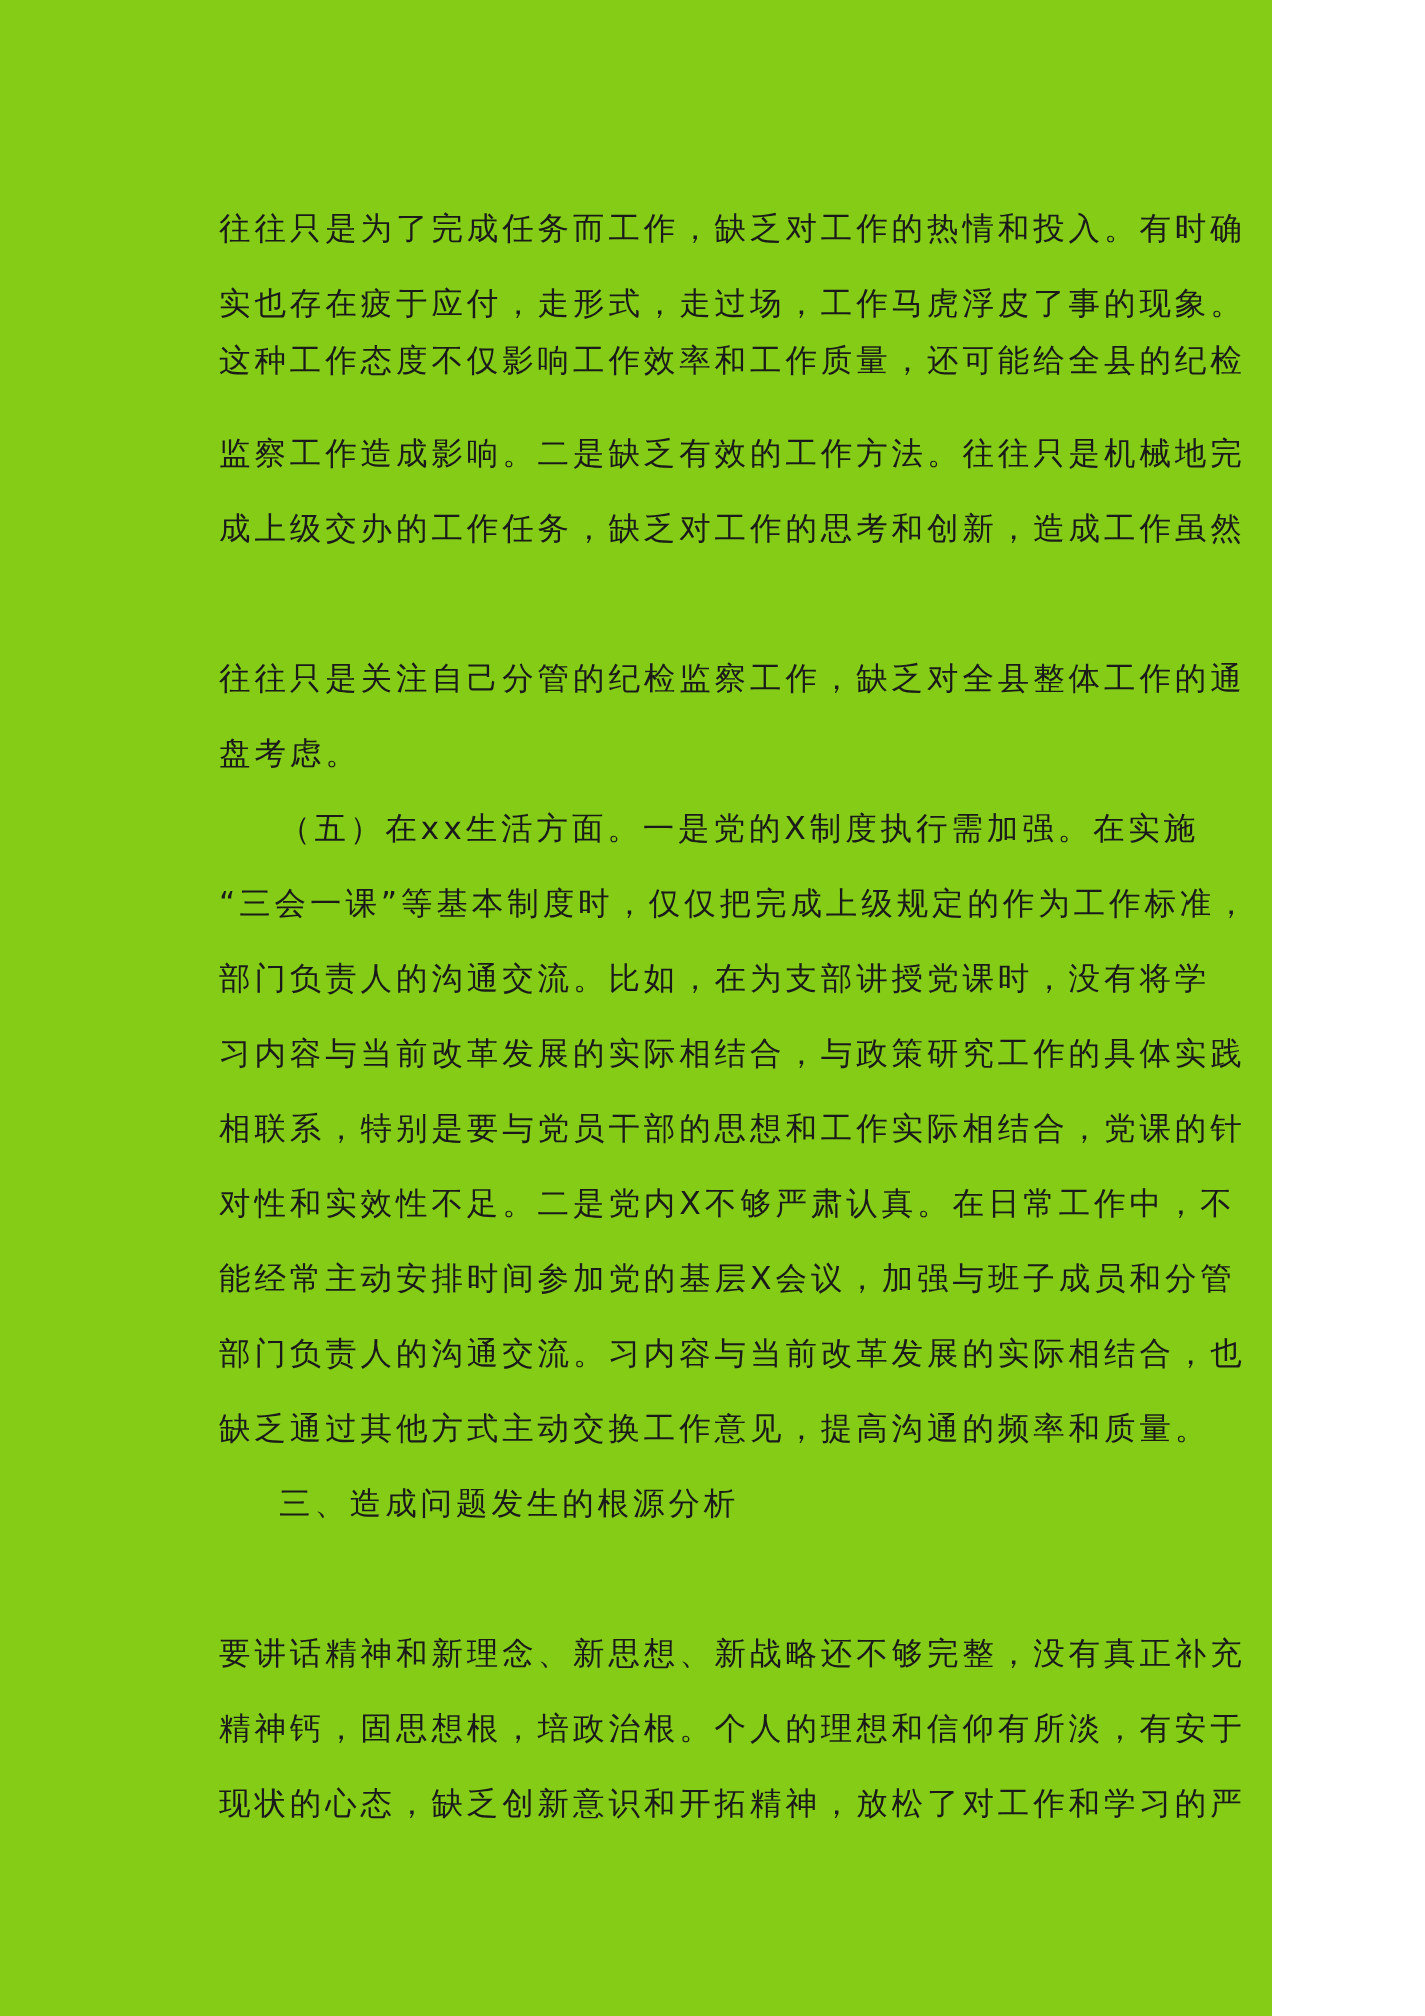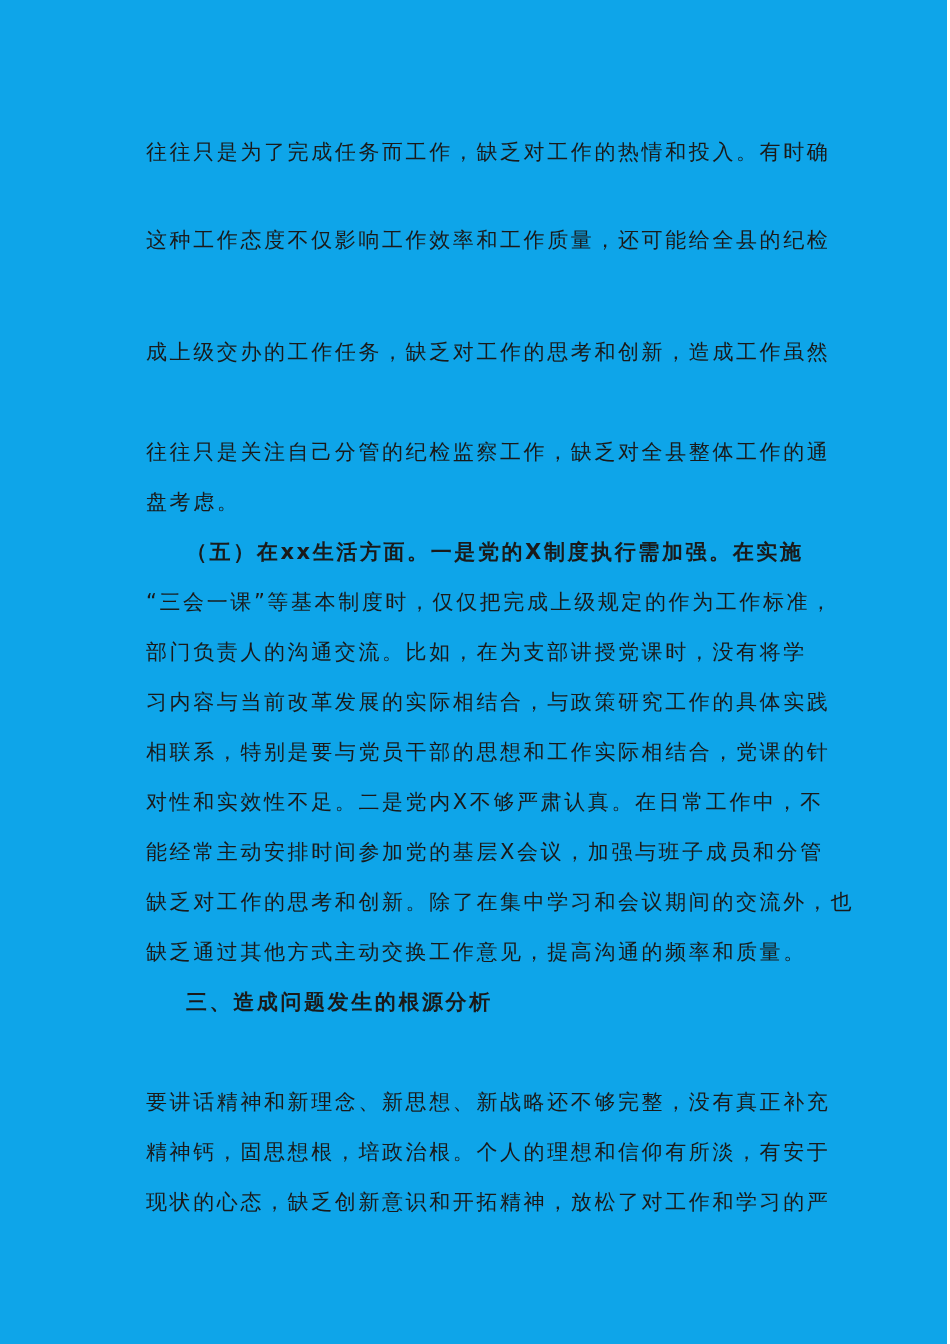--- a/index.html
+++ b/index.html
@@ -12,57 +12,58 @@
       height: 1344px;
       position: relative;
       overflow: hidden;
       font-family: "DejaVu Sans", "Liberation Sans", sans-serif;
       color: #1a1a1a;
     }
     .page {
       position: absolute;
       left: 0;
       top: 0;
-      width: 947px;
+      width: 848px;
       height: 1344px;
-      background: #0ea5e9;
+      background: #84cc16;
     }
     .line {
       position: absolute;
       left: 146px;
       width: 660px;
       font-size: 21px;
       line-height: 24px;
       white-space: nowrap;
       letter-spacing: 2.6px;
       color: #1a1a1a;
     }
     .indent {
       left: 186px;
-      font-weight: bold;
     }
   </style>
 </head>
 <body>
 
 <div class="page">
   <div class="line" style="top:140px">往往只是为了完成任务而工作，缺乏对工作的热情和投入。有时确</div>
+  <div class="line" style="top:190px">实也存在疲于应付，走形式，走过场，工作马虎浮皮了事的现象。</div>
   <div class="line" style="top:228px">这种工作态度不仅影响工作效率和工作质量，还可能给全县的纪检</div>
+  <div class="line" style="top:290px">监察工作造成影响。二是缺乏有效的工作方法。往往只是机械地完</div>
   <div class="line" style="top:340px">成上级交办的工作任务，缺乏对工作的思考和创新，造成工作虽然</div>
   <div class="line" style="top:440px">往往只是关注自己分管的纪检监察工作，缺乏对全县整体工作的通</div>
   <div class="line" style="top:490px">盘考虑。</div>
 
   <div class="line indent" style="top:540px">（五）在xx生活方面。一是党的X制度执行需加强。在实施</div>
   <div class="line" style="top:590px">“三会一课”等基本制度时，仅仅把完成上级规定的作为工作标准，</div>
   <div class="line" style="top:640px">部门负责人的沟通交流。比如，在为支部讲授党课时，没有将学</div>
   <div class="line" style="top:690px">习内容与当前改革发展的实际相结合，与政策研究工作的具体实践</div>
   <div class="line" style="top:740px">相联系，特别是要与党员干部的思想和工作实际相结合，党课的针</div>
   <div class="line" style="top:790px">对性和实效性不足。二是党内X不够严肃认真。在日常工作中，不</div>
   <div class="line" style="top:840px">能经常主动安排时间参加党的基层X会议，加强与班子成员和分管</div>
-  <div class="line" style="top:890px">缺乏对工作的思考和创新。除了在集中学习和会议期间的交流外，也</div>
+  <div class="line" style="top:890px">部门负责人的沟通交流。习内容与当前改革发展的实际相结合，也</div>
   <div class="line" style="top:940px">缺乏通过其他方式主动交换工作意见，提高沟通的频率和质量。</div>
 
   <div class="line indent" style="top:990px">三、造成问题发生的根源分析</div>
 
   <div class="line" style="top:1090px">要讲话精神和新理念、新思想、新战略还不够完整，没有真正补充</div>
   <div class="line" style="top:1140px">精神钙，固思想根，培政治根。个人的理想和信仰有所淡，有安于</div>
   <div class="line" style="top:1190px">现状的心态，缺乏创新意识和开拓精神，放松了对工作和学习的严</div>
 </div>
 
 </body></html>

